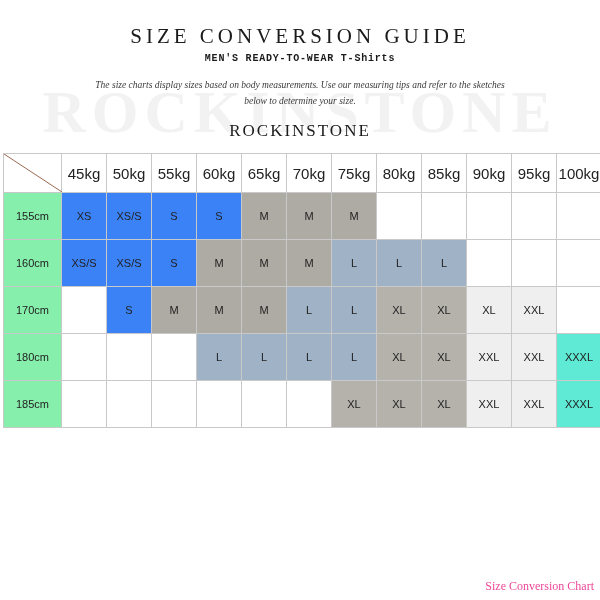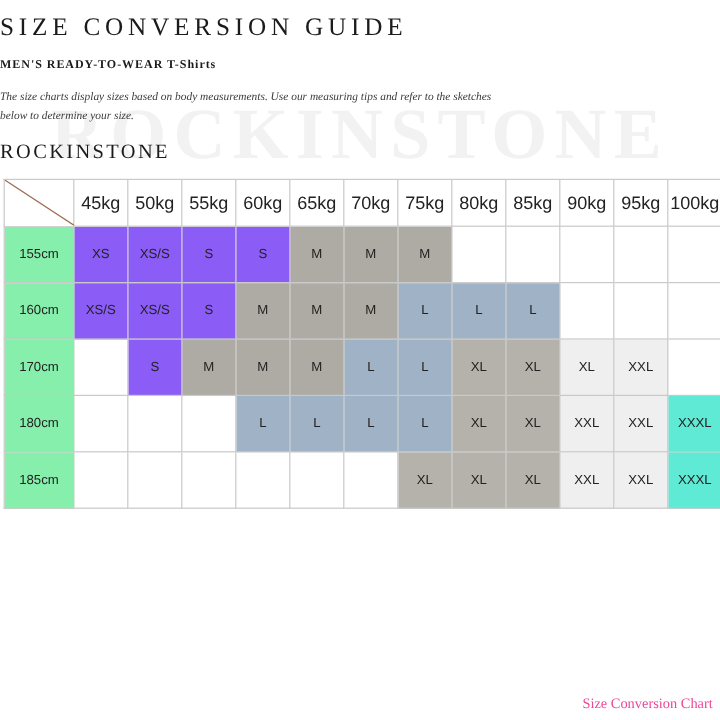--- a/index.html
+++ b/index.html
@@ -27,37 +27,38 @@
     color: #f2f2f2;
     user-select: none;
     pointer-events: none;
     white-space: nowrap;
     z-index: 0;
   }
   
   .header {
     position: relative;
     z-index: 2;
-    padding-top: 6px;
+    text-align: center;
+    padding-top: 20px;
   }
   .title {
     font-family: "Liberation Serif", serif;
     font-size: 21px;
     letter-spacing: 4px;
     color: #1b1b1b;
     margin: 4px 0 0 0;
     font-weight: normal;
   }
   .subtitle {
-    font-family: Liberation Serif, serif;
+    font-family: Liberation Mono, monospace;
     font-size: 10px;
     font-weight: bold;
     letter-spacing: 0.8px;
     color: #1b1b1b;
-    margin-top: 14px;
+    margin-top: 4px;
   }
   .note {
     font-family: "Liberation Serif", serif;
     font-style: italic;
     font-size: 9.5px;
     color: #3a3a3a;
     margin-top: 14px;
     line-height: 1.65;
   }
   .brand {
@@ -100,21 +101,21 @@
     width: 58px;
     position: relative;
     background: #ffffff;
     padding: 0;
   }
   th.corner svg { display: block; }
   th.colhead { width: 45px; }
   td.rowhead { font-size: 11.5px; background: #86efac; }
   
   .c-empty { background: #ffffff; }
-  .c-light { background: #8b5cf6; }
+  .c-light { background: #3b82f6; }
   .c-mid   { background: #aeaaa4; }
   .c-grey  { background: #b5b2ac; }
   .c-blue  { background: #9fb2c6; }
   .c-pale  { background: #efefef; }
   .c-steel { background: #5eead4; }
   
   .footer {
     position: absolute;
     right: 6px;
     bottom: 6px;

